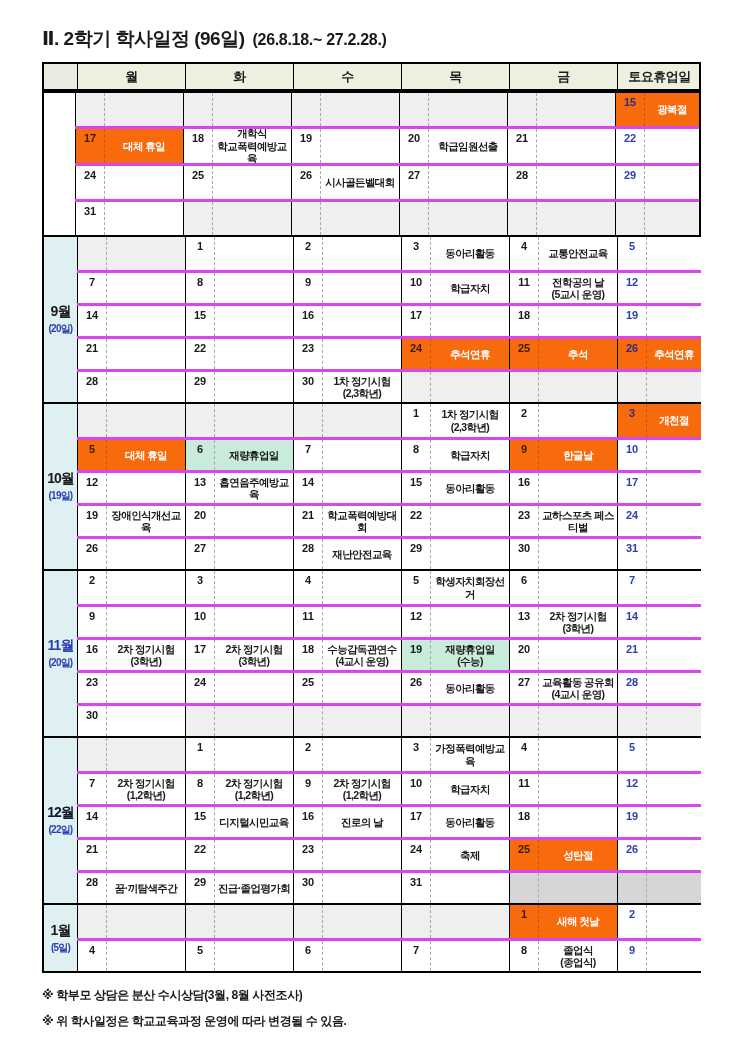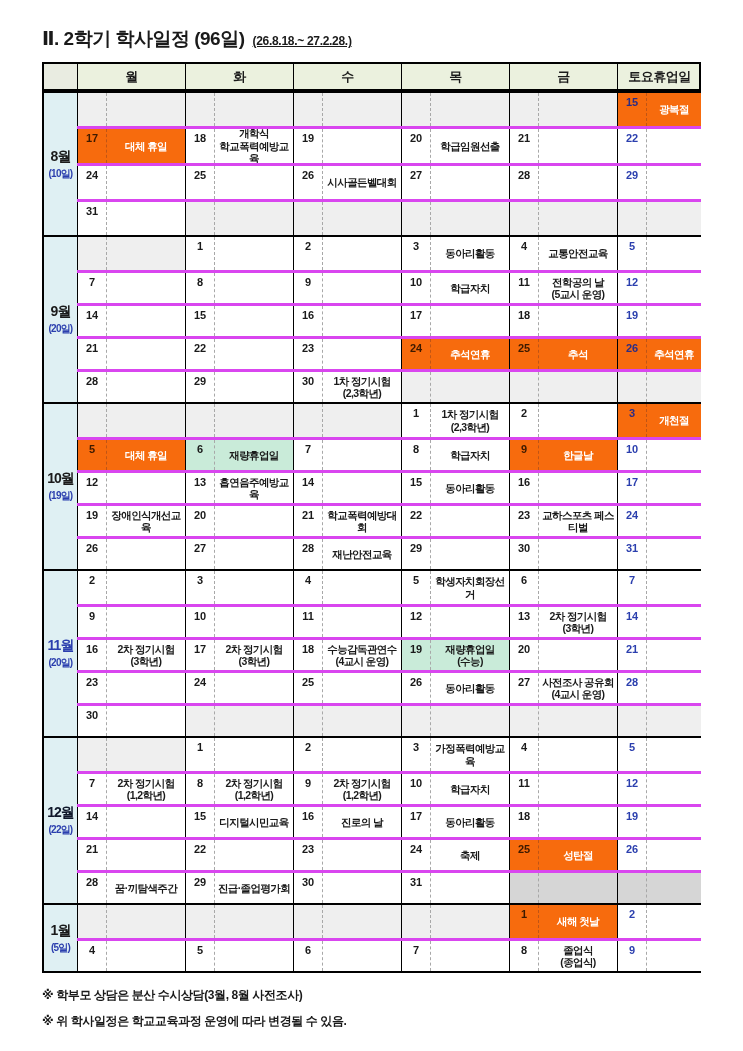--- a/index.html
+++ b/index.html
@@ -14,21 +14,21 @@
   }
   *{box-sizing:border-box;margin:0;padding:0;}
   body{
     width:743px;height:1051px;background:#ffffff;
     font-family:"Liberation Sans","DejaVu Sans",sans-serif;
     color:var(--c-ink);
   }
   .page{position:relative;width:743px;height:1051px;padding:26px 42px 0 42px;}
   .title-line{display:flex;align-items:baseline;gap:8px;margin-bottom:10px;}
   .title-main{font-size:19px;font-weight:bold;letter-spacing:-0.5px;}
-  .title-range{font-size:12px;font-weight:bold;letter-spacing:-0.3px;text-decoration:underline;}
+  .title-range{font-size:16px;font-weight:bold;letter-spacing:-0.3px;}
   .calendar{width:659px;border:2px solid #000;}
   .header-row{display:flex;background:var(--c-headerbg);border-bottom:2px solid #000;height:27px;}
   .corner{width:33px;flex:none;background:#e9ece1;}
   .hcell{flex:none;display:flex;align-items:center;justify-content:center;
          font-size:13px;font-weight:bold;border-left:1px solid #000;letter-spacing:-0.5px;}
   .w-day{width:108px;} .w-sat{width:84px;}
   .month-section{display:flex;border-top:2px solid #000;}
   .month-section:first-of-type{border-top:none;}
   .month-label{width:33px;flex:none;background:var(--c-monthbg);
       display:flex;flex-direction:column;align-items:center;justify-content:center;gap:1px;}
@@ -69,24 +69,20 @@
       <div class="header-row">
         <div class="corner"></div>
         <div class="hcell w-day">월</div>
         <div class="hcell w-day">화</div>
         <div class="hcell w-day">수</div>
         <div class="hcell w-day">목</div>
         <div class="hcell w-day">금</div>
         <div class="hcell w-sat">토요휴업일</div>
       </div>
       <div class="month-section">
-        <div class="month-label">
-          <div class="month-name" style="color: rgb(26, 26, 26);">8월</div>
-          <div class="month-days">(10일)</div>
-        </div>
         <div class="month-rows">
           <div class="week-row">
             <div class="day-cell s-g">
               <div class="num"></div>
               <div class="evt"></div>
             </div>
             <div class="day-cell s-g">
               <div class="num"></div>
               <div class="evt"></div>
             </div>
@@ -568,21 +564,21 @@
             <div class="day-cell">
               <div class="num">25</div>
               <div class="evt"></div>
             </div>
             <div class="day-cell">
               <div class="num">26</div>
               <div class="evt">동아리활동</div>
             </div>
             <div class="day-cell">
               <div class="num">27</div>
-              <div class="evt">사전조사 공유회
+              <div class="evt">교육활동 공유회
 (4교시 운영)</div>
             </div>
             <div class="day-cell sat">
               <div class="num">28</div>
               <div class="evt"></div>
             </div>
           </div>
           <div class="week-row">
             <div class="day-cell">
               <div class="num">30</div>

